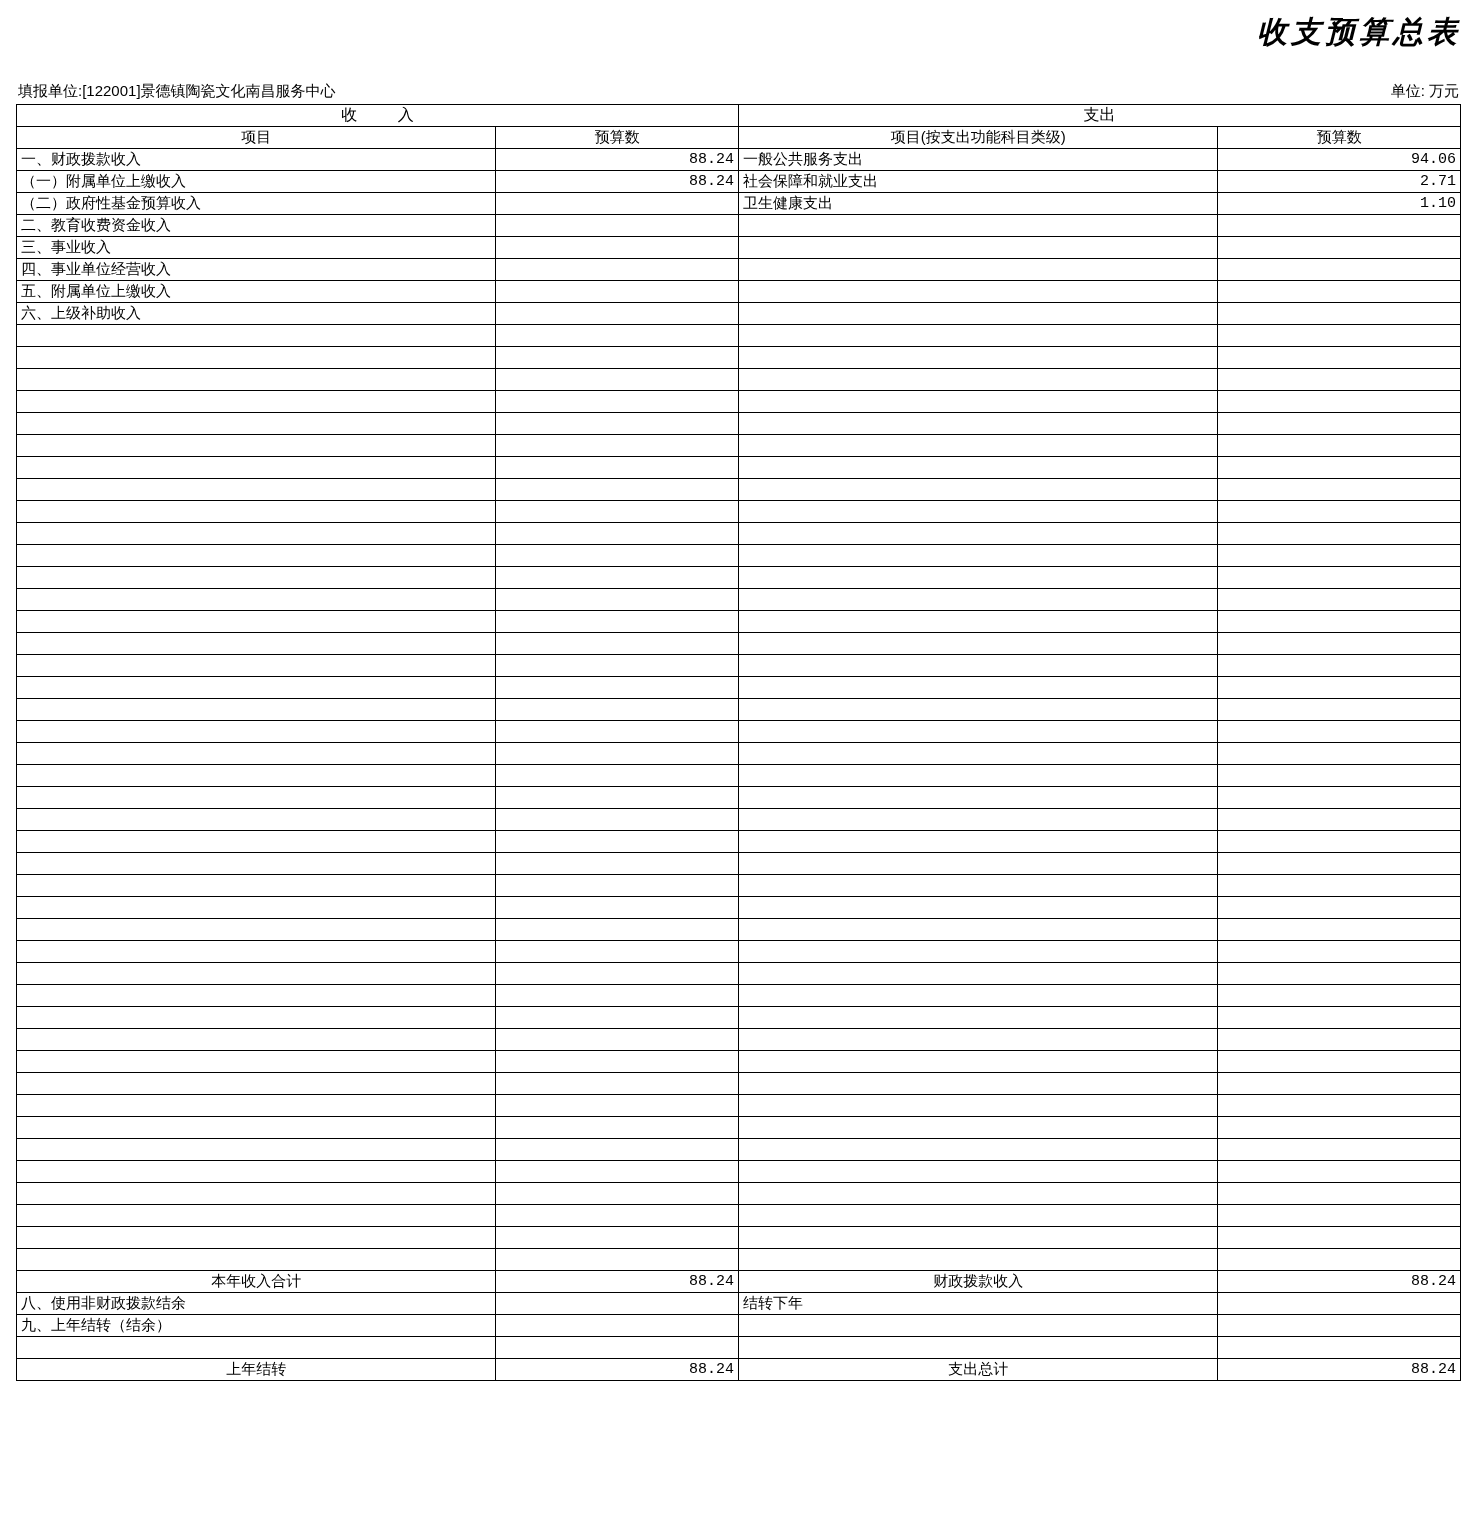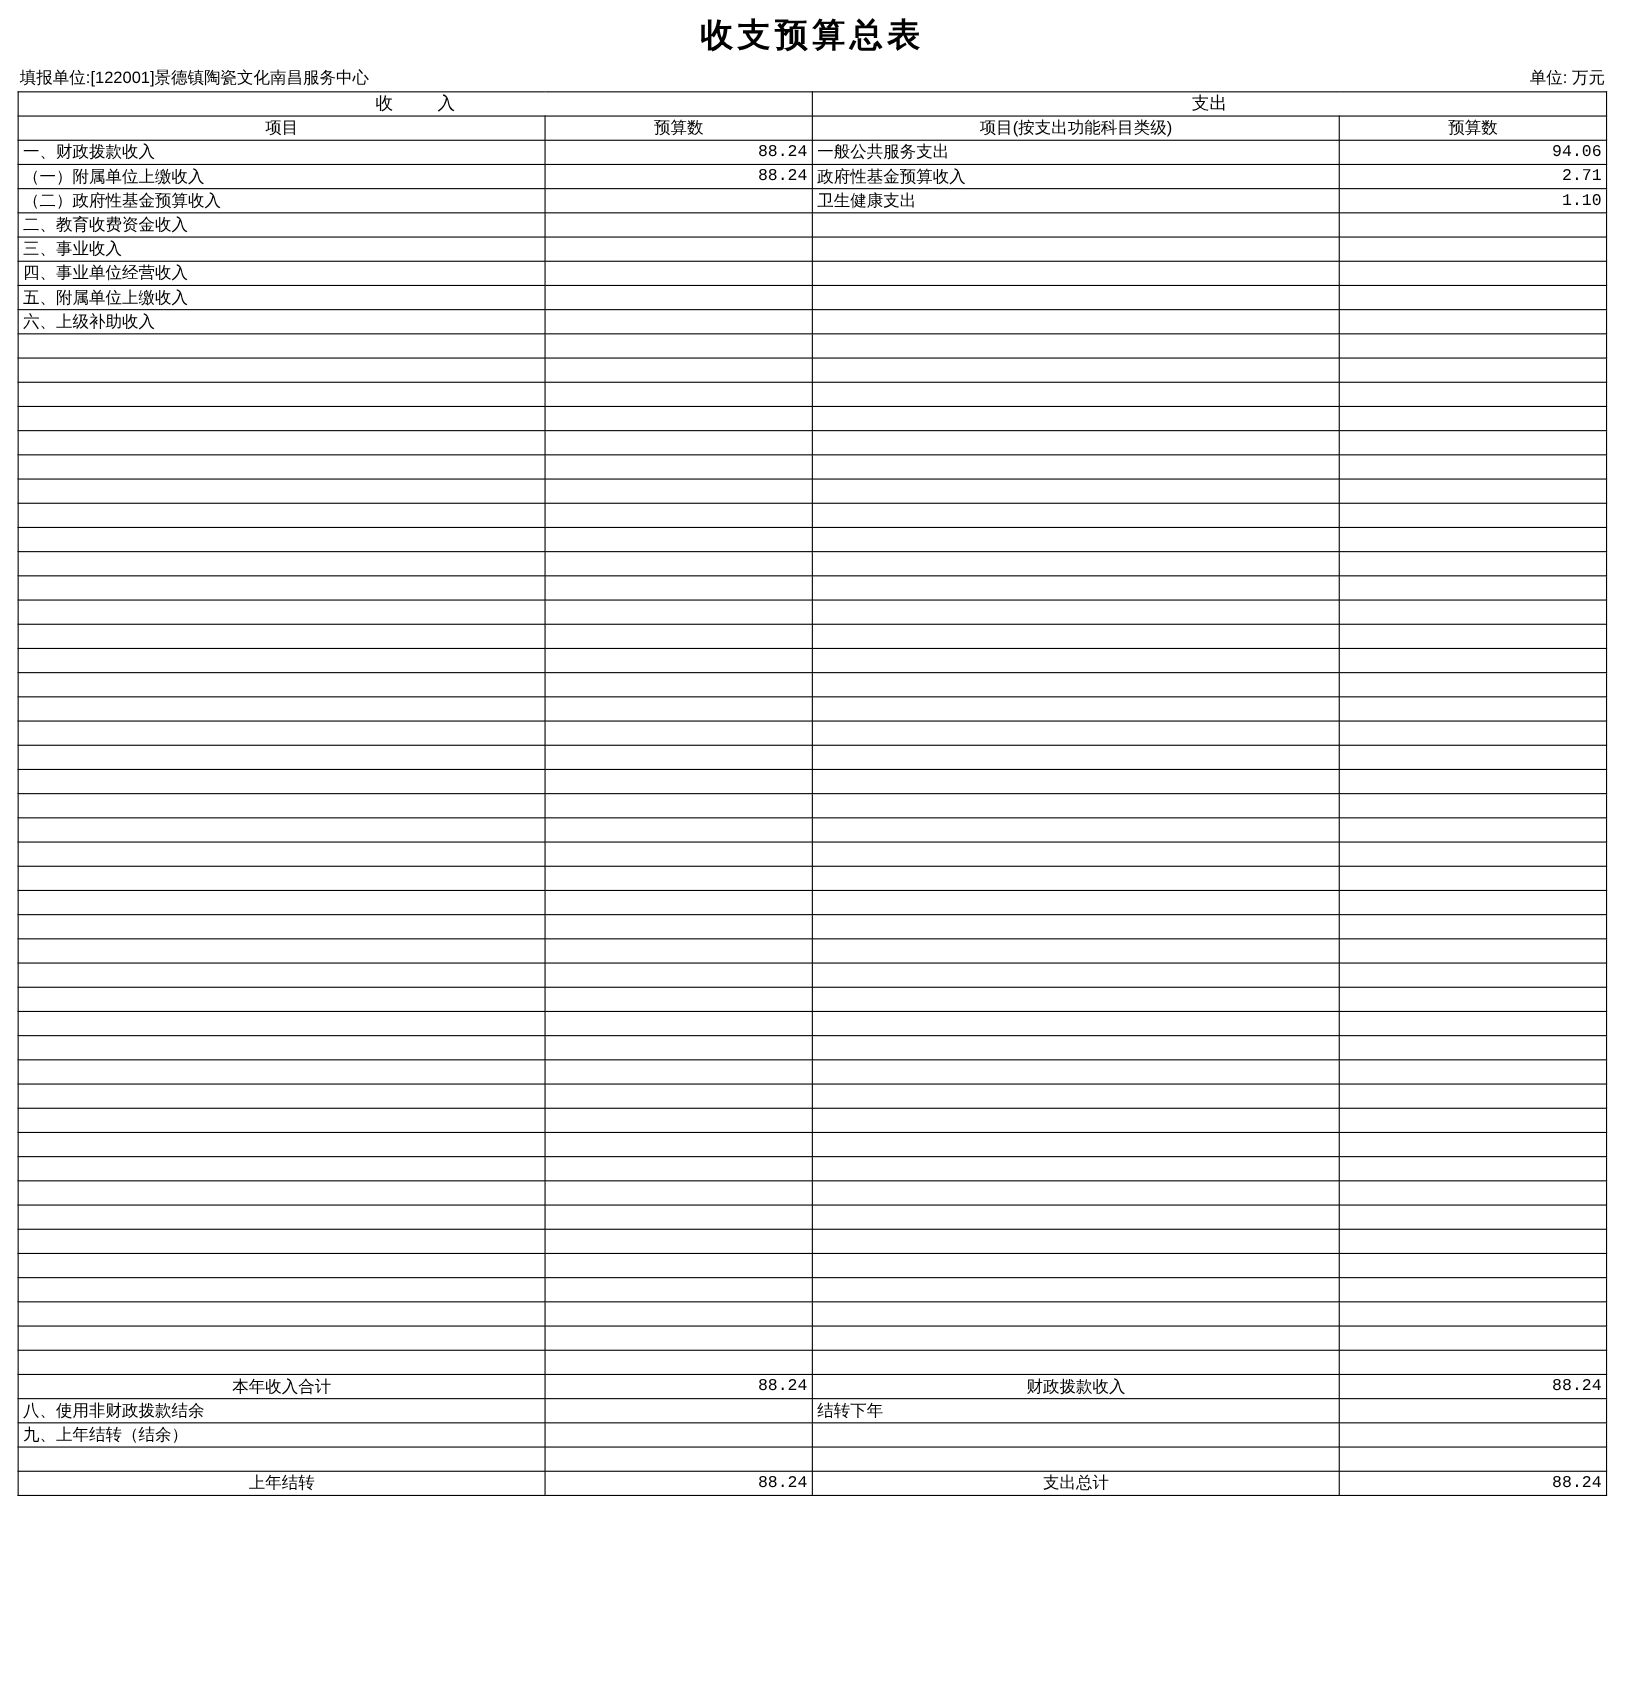--- a/index.html
+++ b/index.html
@@ -12,35 +12,36 @@
     min-height: 1536px;
     font-family: "Liberation Sans", "DejaVu Sans", sans-serif;
     color: #000000;
   }
   .page {
     width: 1477px;
     box-sizing: border-box;
     padding: 0 16px;
   }
   .doc-title {
-    text-align: center;
+    text-align: right;
     font-family: "Liberation Serif", "DejaVu Serif", serif;
     font-weight: bold;
     font-size: 30px;
     letter-spacing: 4px;
     margin: 12px 0 6px 0;
+    font-style: italic;
   }
   .meta-row {
     display: flex;
     justify-content: space-between;
     align-items: flex-end;
     font-size: 15px;
     padding: 2px 2px 3px 2px;
   }
-  .meta-left { white-space: nowrap; }
+  .meta-left { white-space: nowrap; margin-top: 21px; }
   .meta-right { white-space: nowrap; }
 
   table.budget {
     border-collapse: collapse;
     width: 100%;
     table-layout: fixed;
     font-size: 15px;
   }
   table.budget td {
     border: 1px solid #000000;
@@ -103,21 +104,21 @@
       </tr>
     <tr>
           <td class="txt-left">一、财政拨款收入</td>
           <td class="num">88.24</td>
           <td class="txt-left">一般公共服务支出</td>
           <td class="num">94.06</td>
         </tr>
         <tr>
           <td class="txt-left indent1">（一）附属单位上缴收入</td>
           <td class="num">88.24</td>
-          <td class="txt-left">政府性基金预算收入</td>
+          <td class="txt-left">社会保障和就业支出</td>
           <td class="num">2.71</td>
         </tr>
         <tr>
           <td class="txt-left indent1">（二）政府性基金预算收入</td>
           <td class="num">&nbsp;</td>
           <td class="txt-left">卫生健康支出</td>
           <td class="num">1.10</td>
         </tr>
         <tr>
           <td class="txt-left">二、教育收费资金收入</td>

